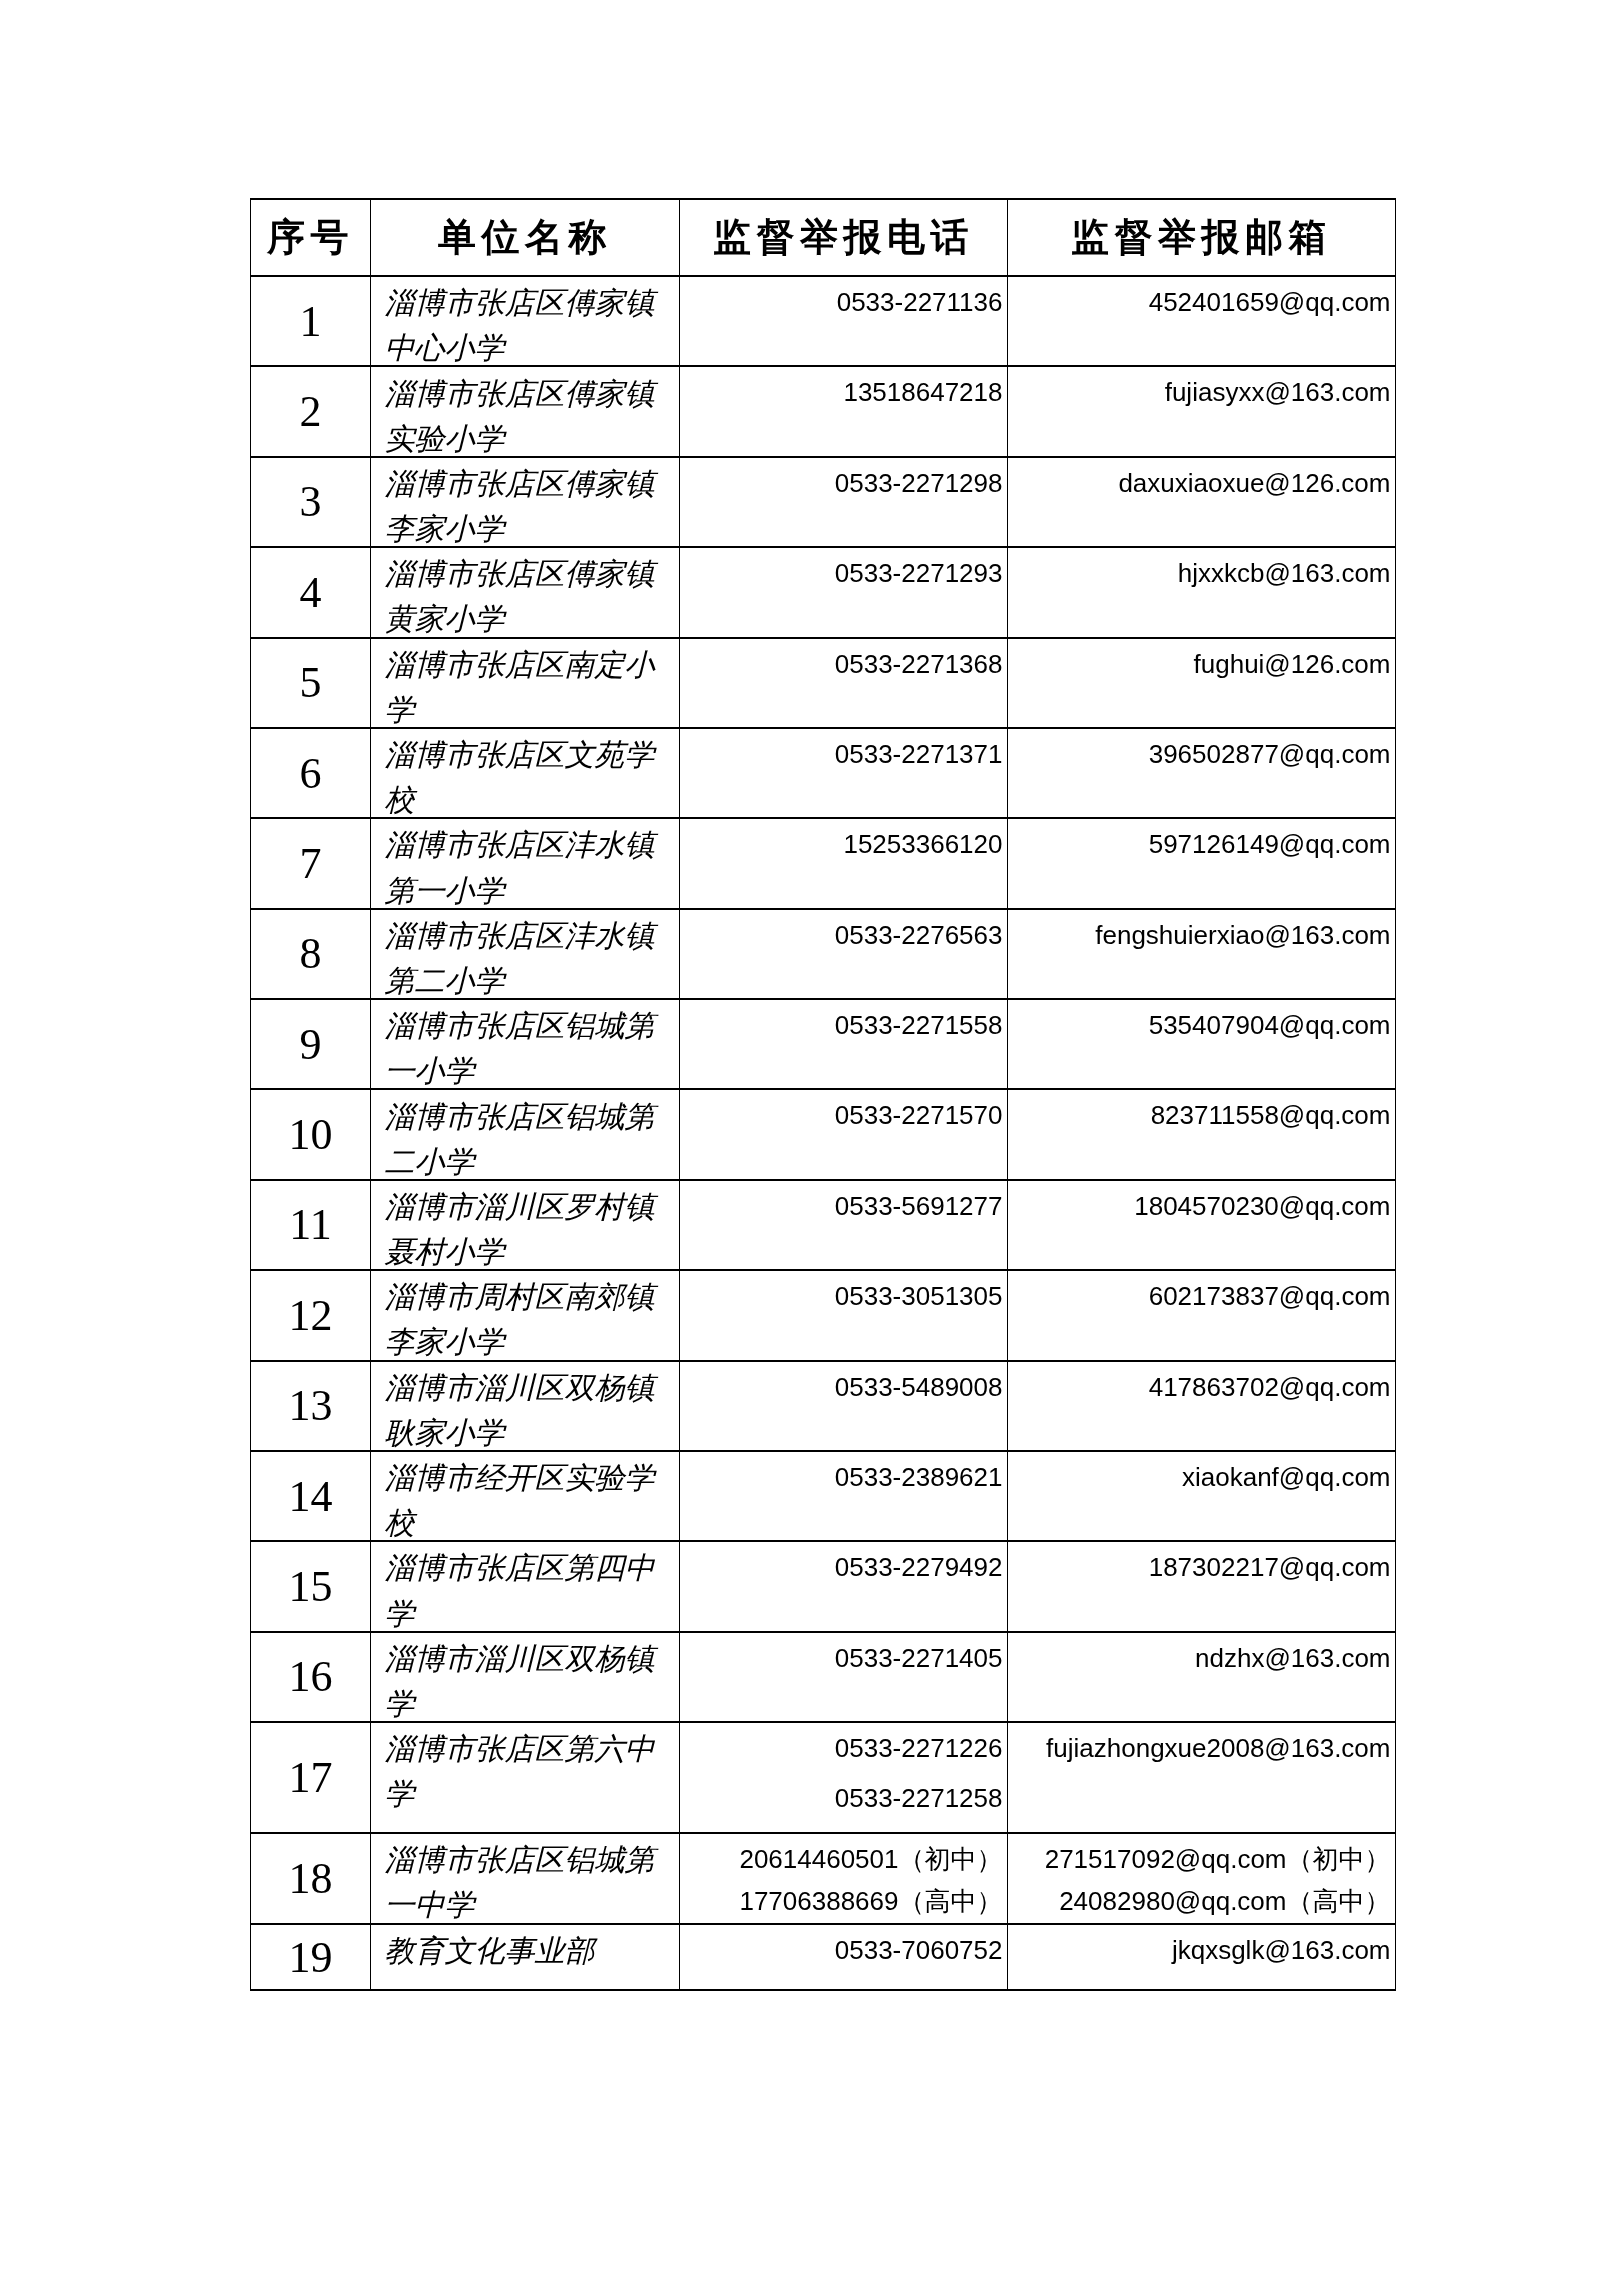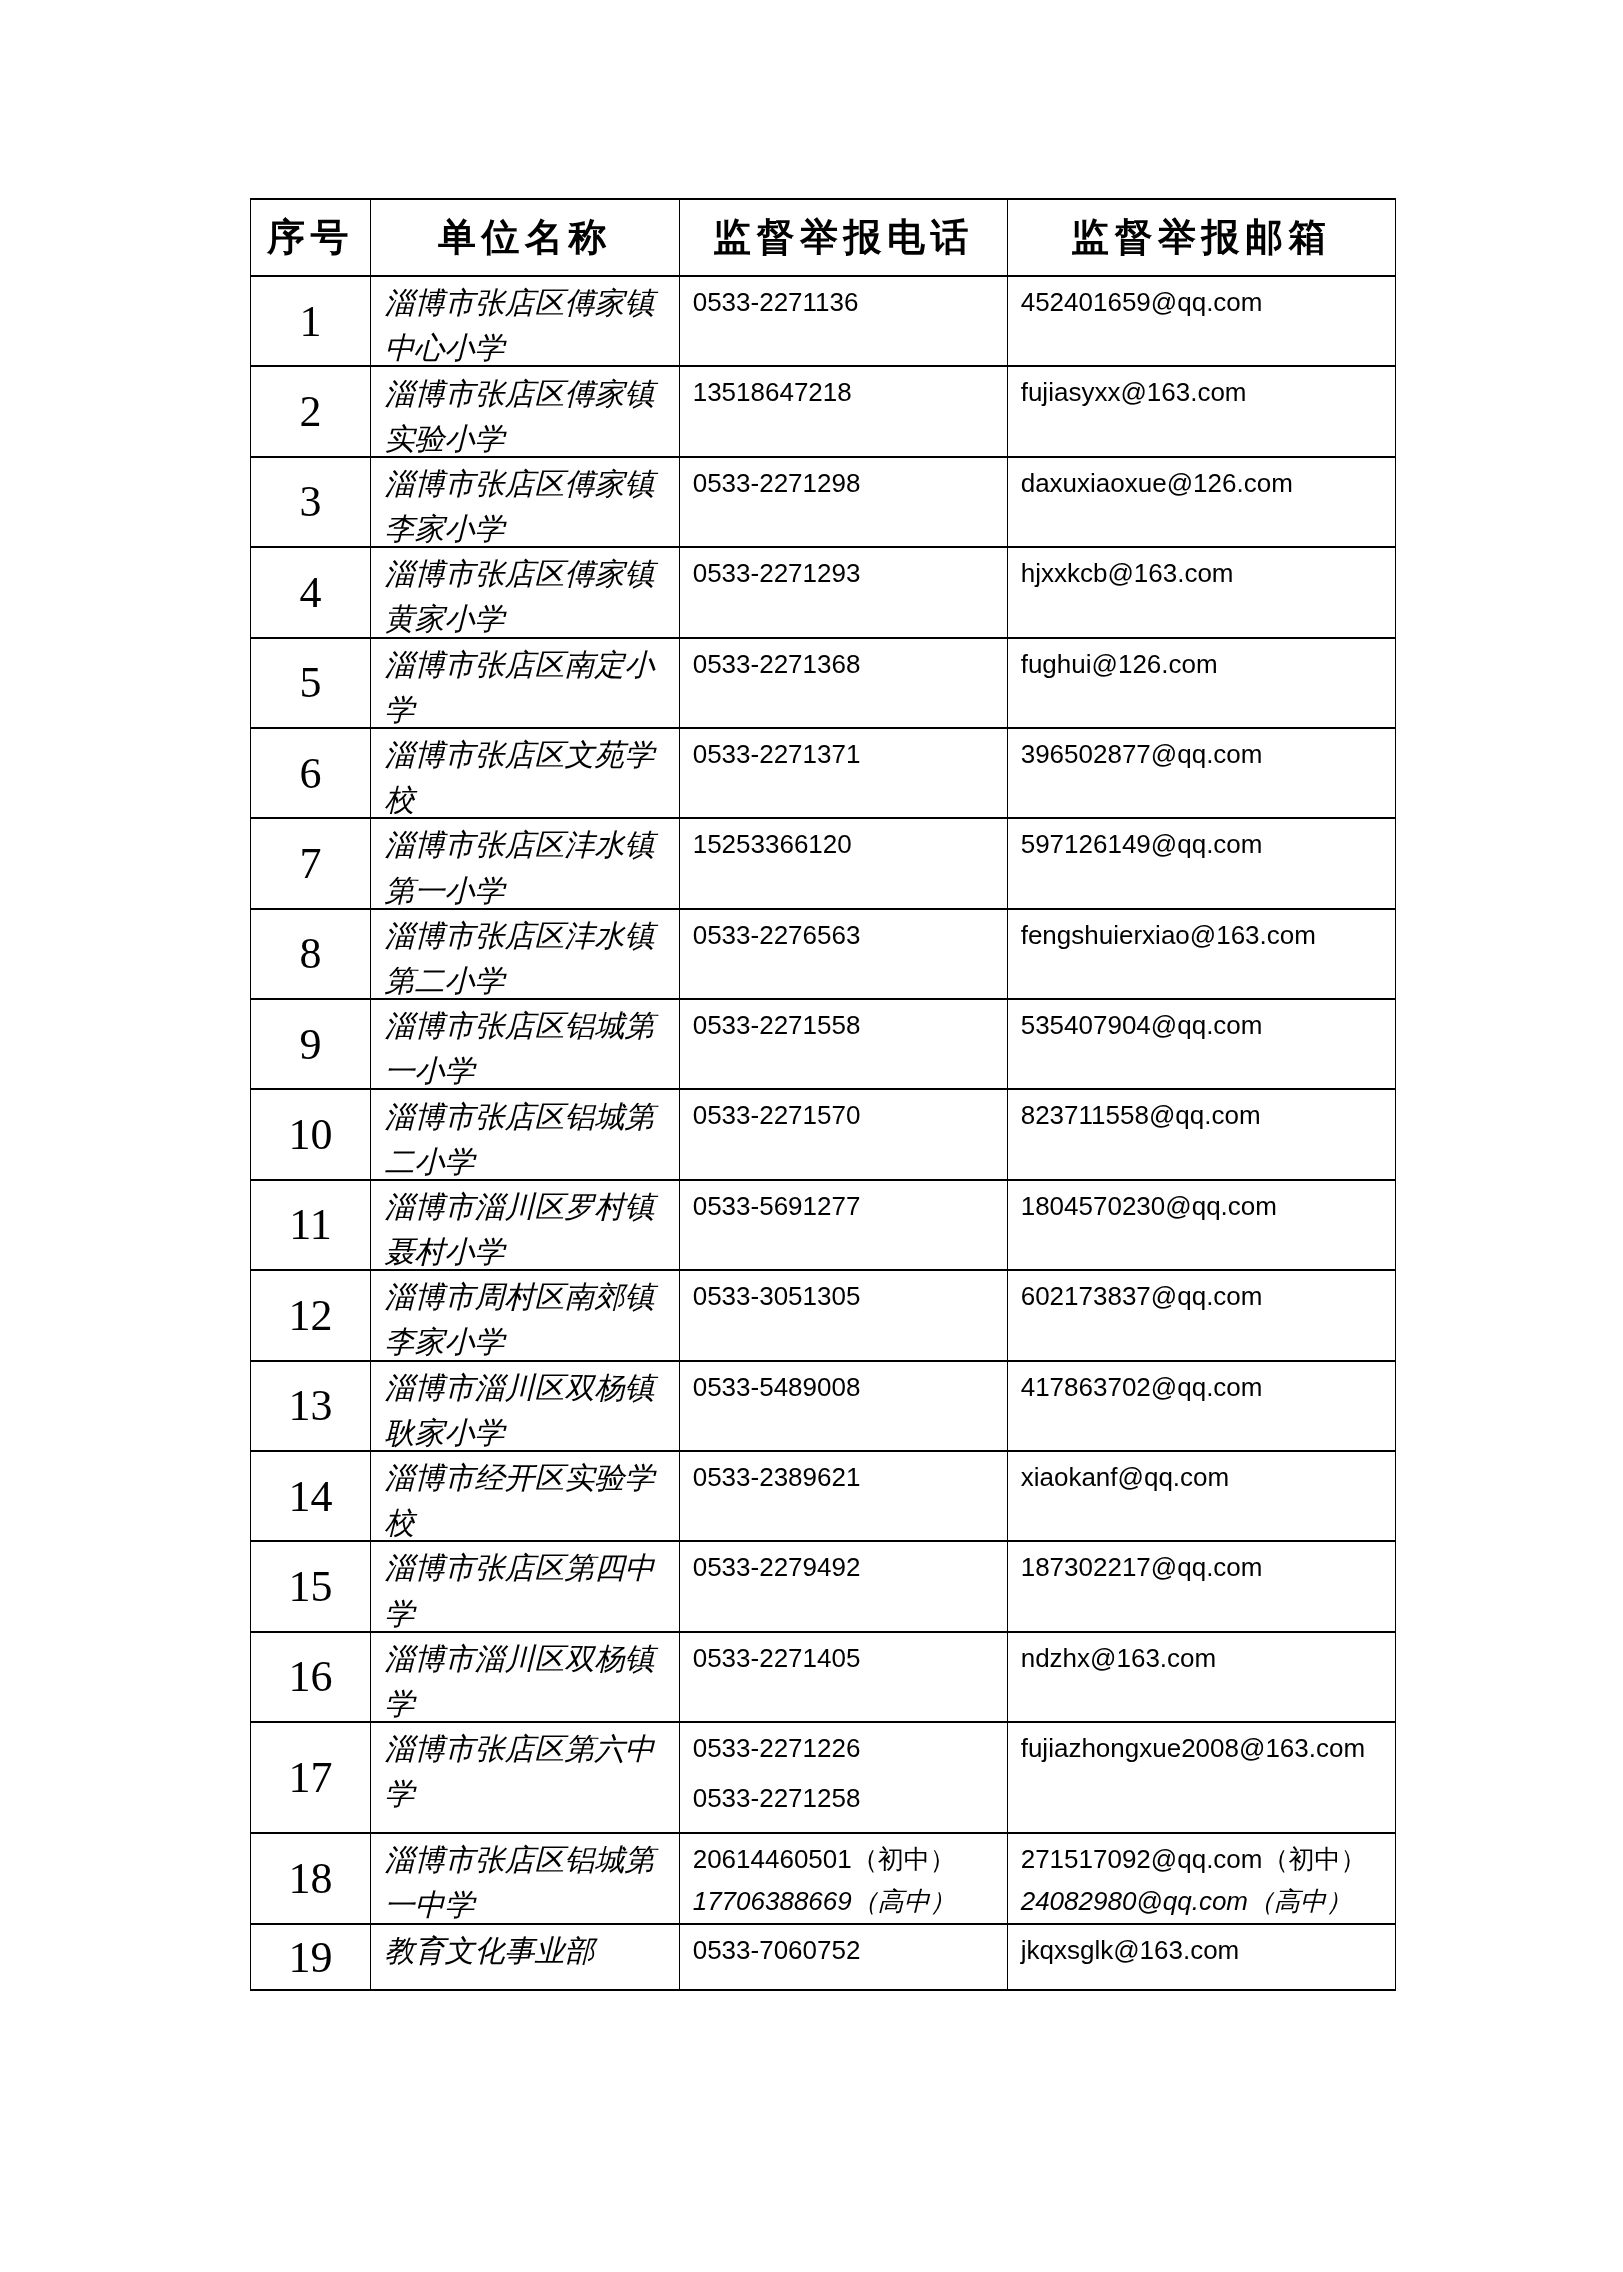--- a/index.html
+++ b/index.html
@@ -48,23 +48,24 @@
     padding: 8.2px 5.5px 0 13.6px;
     line-height: 1.17;
     font-style: italic;
   }
   .nline + .nline { margin-top: 10px; }
   td.phone, td.email {
     font-family: "Liberation Sans", "DejaVu Sans", sans-serif;
     font-size: 26px;
     padding: 11px 4.5px 0 12.7px;
     line-height: 1.15;
+    text-align: right;
   }
   .pline + .pline { margin-top: 20px; }
-  tbody tr.r18 .pline + .pline { margin-top: 11.8px; font-style: italic; }
+  tbody tr.r18 .pline + .pline { margin-top: 11.8px; }
 </style>
 </head>
 <body>
 
 <table class="doc-table">
   <colgroup>
     <col style="width:120px">
     <col style="width:309px">
     <col style="width:328px">
     <col style="width:388px">

